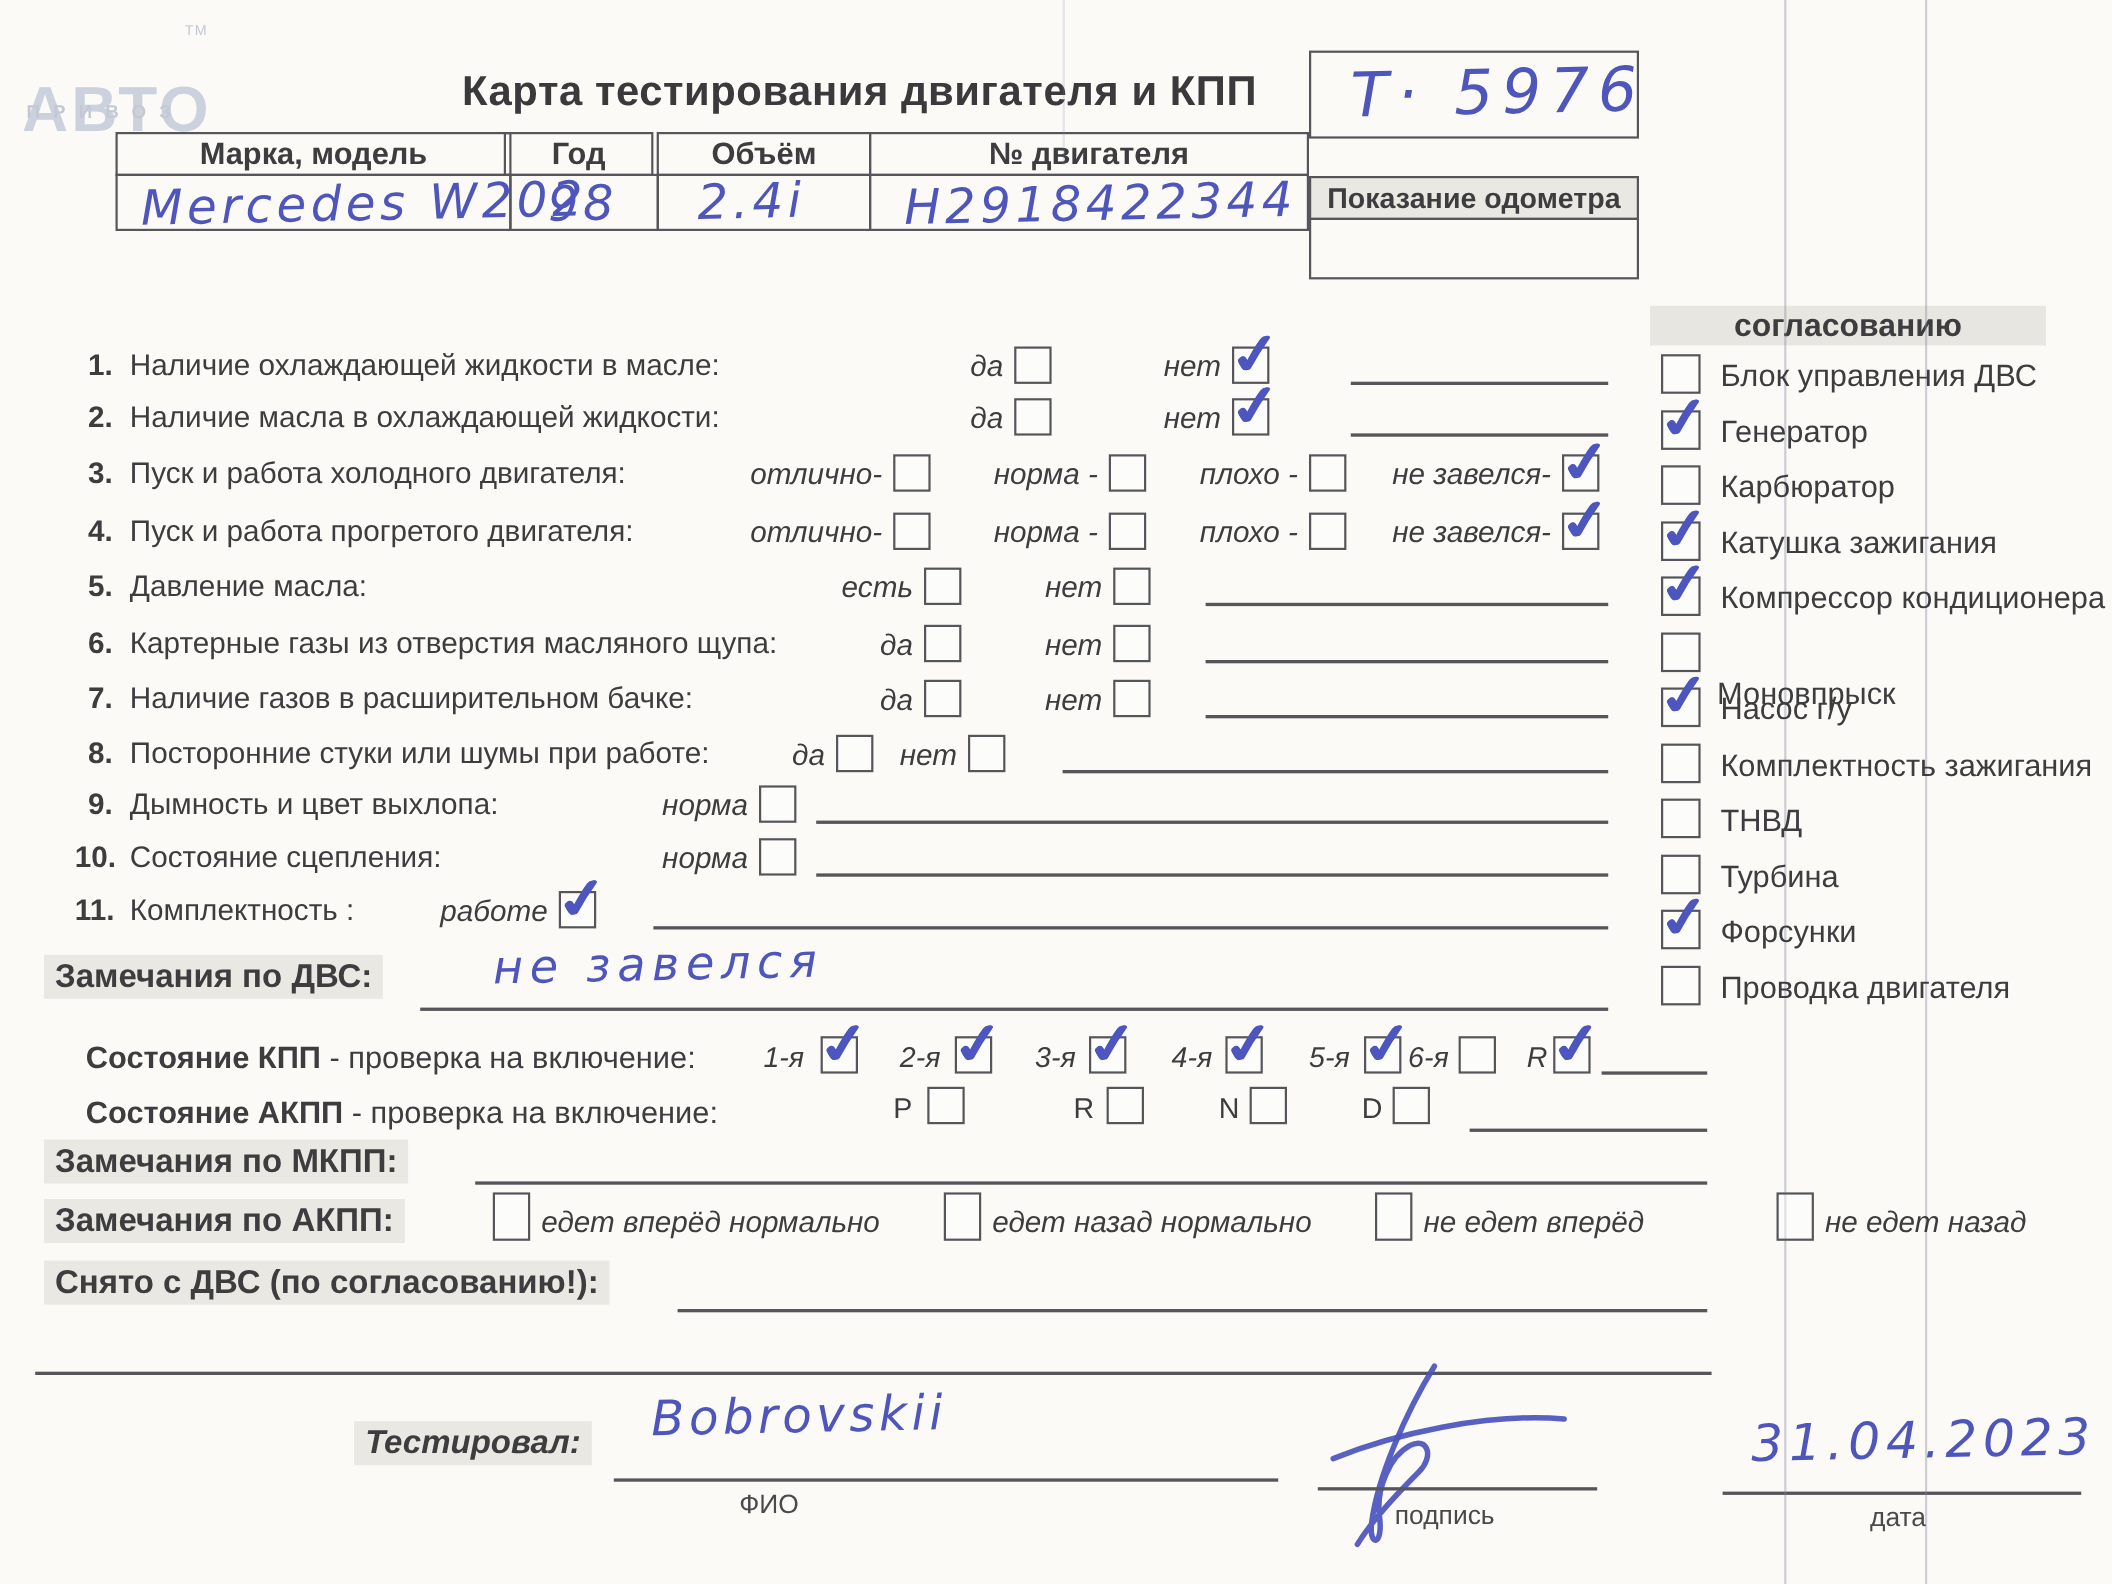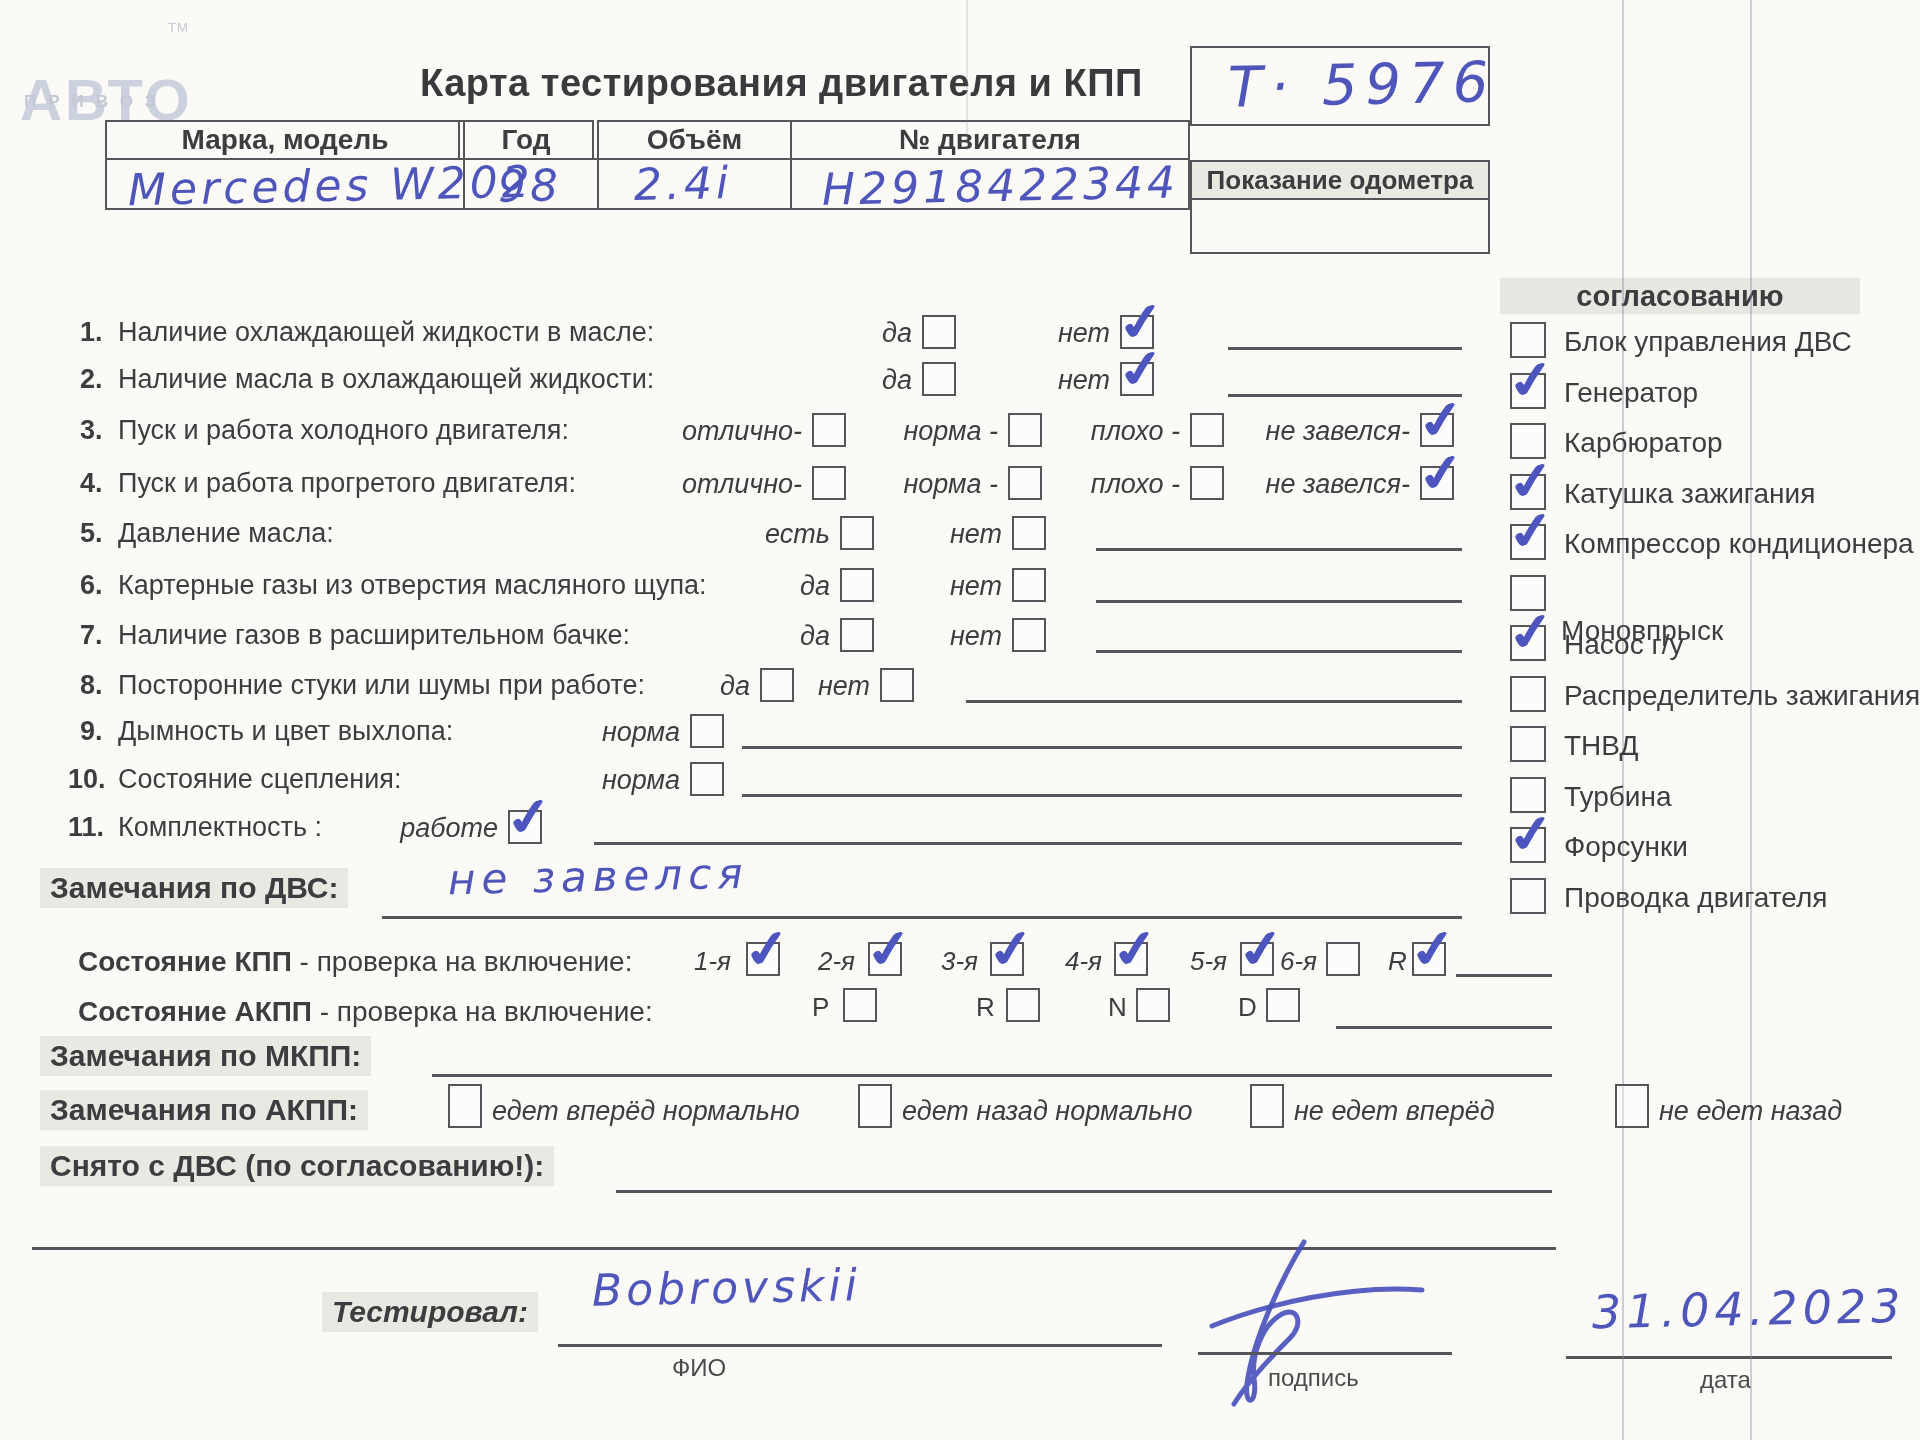--- a/index.html
+++ b/index.html
@@ -276,21 +276,21 @@
       <span class="mark">✓</span>
     </div>
     <div class="abs eq-label" style="left: 1564px; top: 528px;">Компрессор кондиционера</div>
     <div class="cb" style="left: 1510px; top: 575px; width: 36px; height: 36px;"></div>
     <div class="abs eq-label" style="left: 1561px; top: 579px; margin-top: 36px;">Моновпрыск</div>
     <div class="cb" style="left: 1510px; top: 625px; width: 36px; height: 36px;">
       <span class="mark">✓</span>
     </div>
     <div class="abs eq-label" style="left: 1564px; top: 629px;">Насос г/у</div>
     <div class="cb" style="left: 1510px; top: 676px; width: 36px; height: 36px;"></div>
-    <div class="abs eq-label" style="left: 1564px; top: 680px;">Распределитель зажигания</div>
+    <div class="abs eq-label" style="left: 1564px; top: 680px;">Комплектность зажигания</div>
     <div class="cb" style="left: 1510px; top: 726px; width: 36px; height: 36px;"></div>
     <div class="abs eq-label" style="left: 1564px; top: 730px;">ТНВД</div>
     <div class="cb" style="left: 1510px; top: 777px; width: 36px; height: 36px;"></div>
     <div class="abs eq-label" style="left: 1564px; top: 781px;">Турбина</div>
     <div class="cb" style="left: 1510px; top: 827px; width: 36px; height: 36px;">
       <span class="mark">✓</span>
     </div>
     <div class="abs eq-label" style="left: 1564px; top: 831px;">Форсунки</div>
     <div class="cb" style="left: 1510px; top: 878px; width: 36px; height: 36px;"></div>
     <div class="abs eq-label" style="left: 1564px; top: 882px;">Проводка двигателя</div>

